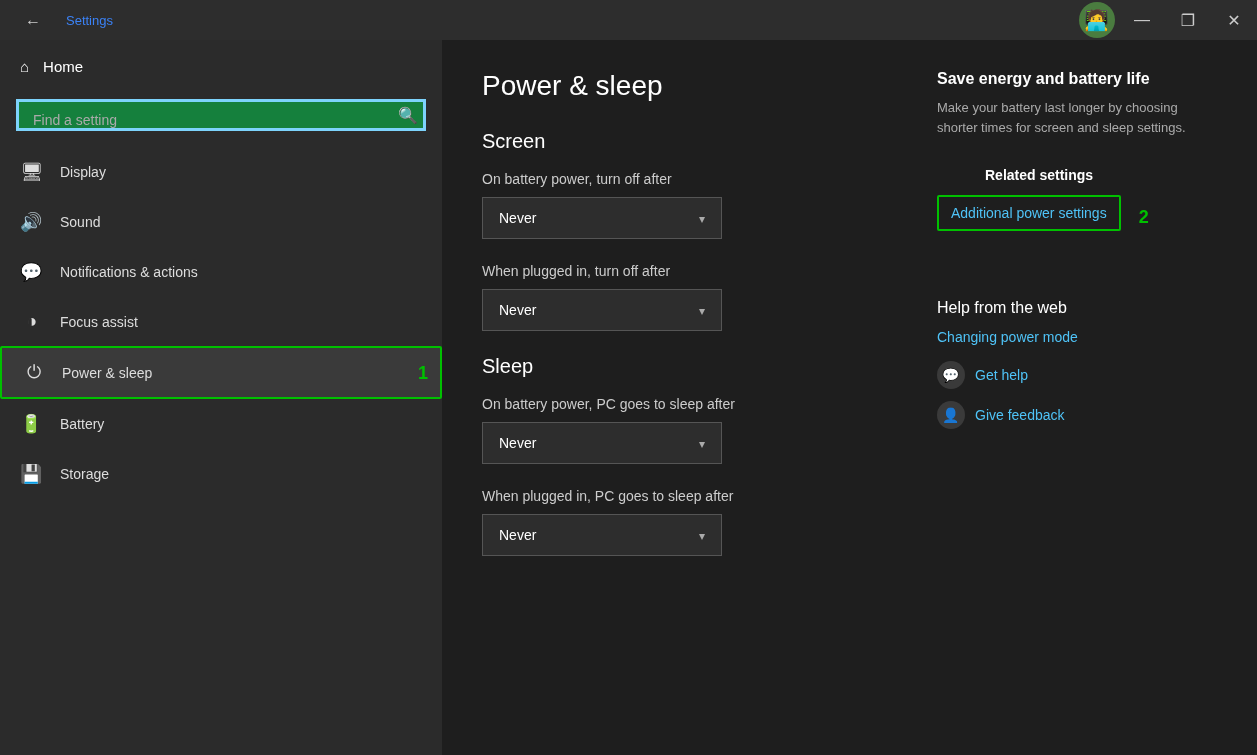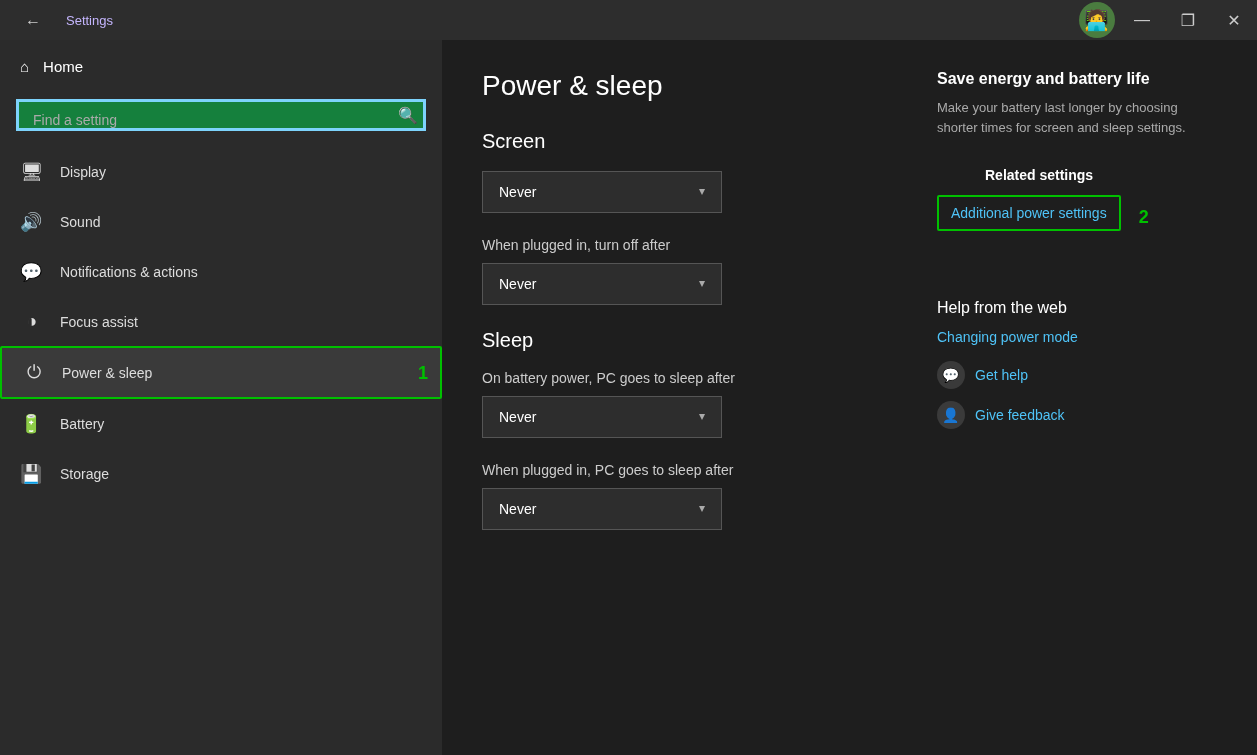--- a/index.html
+++ b/index.html
@@ -24,21 +24,21 @@
       padding: 0 0 0 10px;
       flex-shrink: 0;
     }
     .titlebar-left {
       display: flex;
       align-items: center;
       gap: 10px;
     }
     .titlebar-title {
       font-size: 13px;
-      color: #c4b5fd;
+      color: #3b82f6;
     }
     .titlebar-controls {
       display: flex;
       align-items: center;
     }
     .titlebar-btn {
       width: 46px;
       height: 40px;
       display: flex;
       align-items: center;
@@ -191,21 +191,21 @@
     }
 
     .dropdown {
       width: 240px;
       background: #2d2d2d;
       border: 1px solid #555;
       color: #ffffff;
       padding: 12px 16px;
       font-size: 14px;
       display: flex;
-      align-items: flex-start;
+      align-items: flex-end;
       justify-content: space-between;
       cursor: pointer;
       margin-bottom: 24px;
     }
     .dropdown-arrow { font-size: 12px; color: #aaa; }
 
     .sleep-section { margin-top: 8px; }
 
     
     .content-right {
@@ -371,20 +371,21 @@
 
   </div>
 
   <div class="main-content">
 
     <div class="content-left">
       <h1 class="page-title">Power &amp; sleep</h1>
 
       <h2 class="section-title">Screen</h2>
 
+      <p class="setting-label">On battery power, turn off after</p>
       <div class="dropdown">
         <span>Never</span>
         <span class="dropdown-arrow">▾</span>
       </div>
 
       <p class="setting-label">When plugged in, turn off after</p>
       <div class="dropdown">
         <span>Never</span>
         <span class="dropdown-arrow">▾</span>
       </div>

